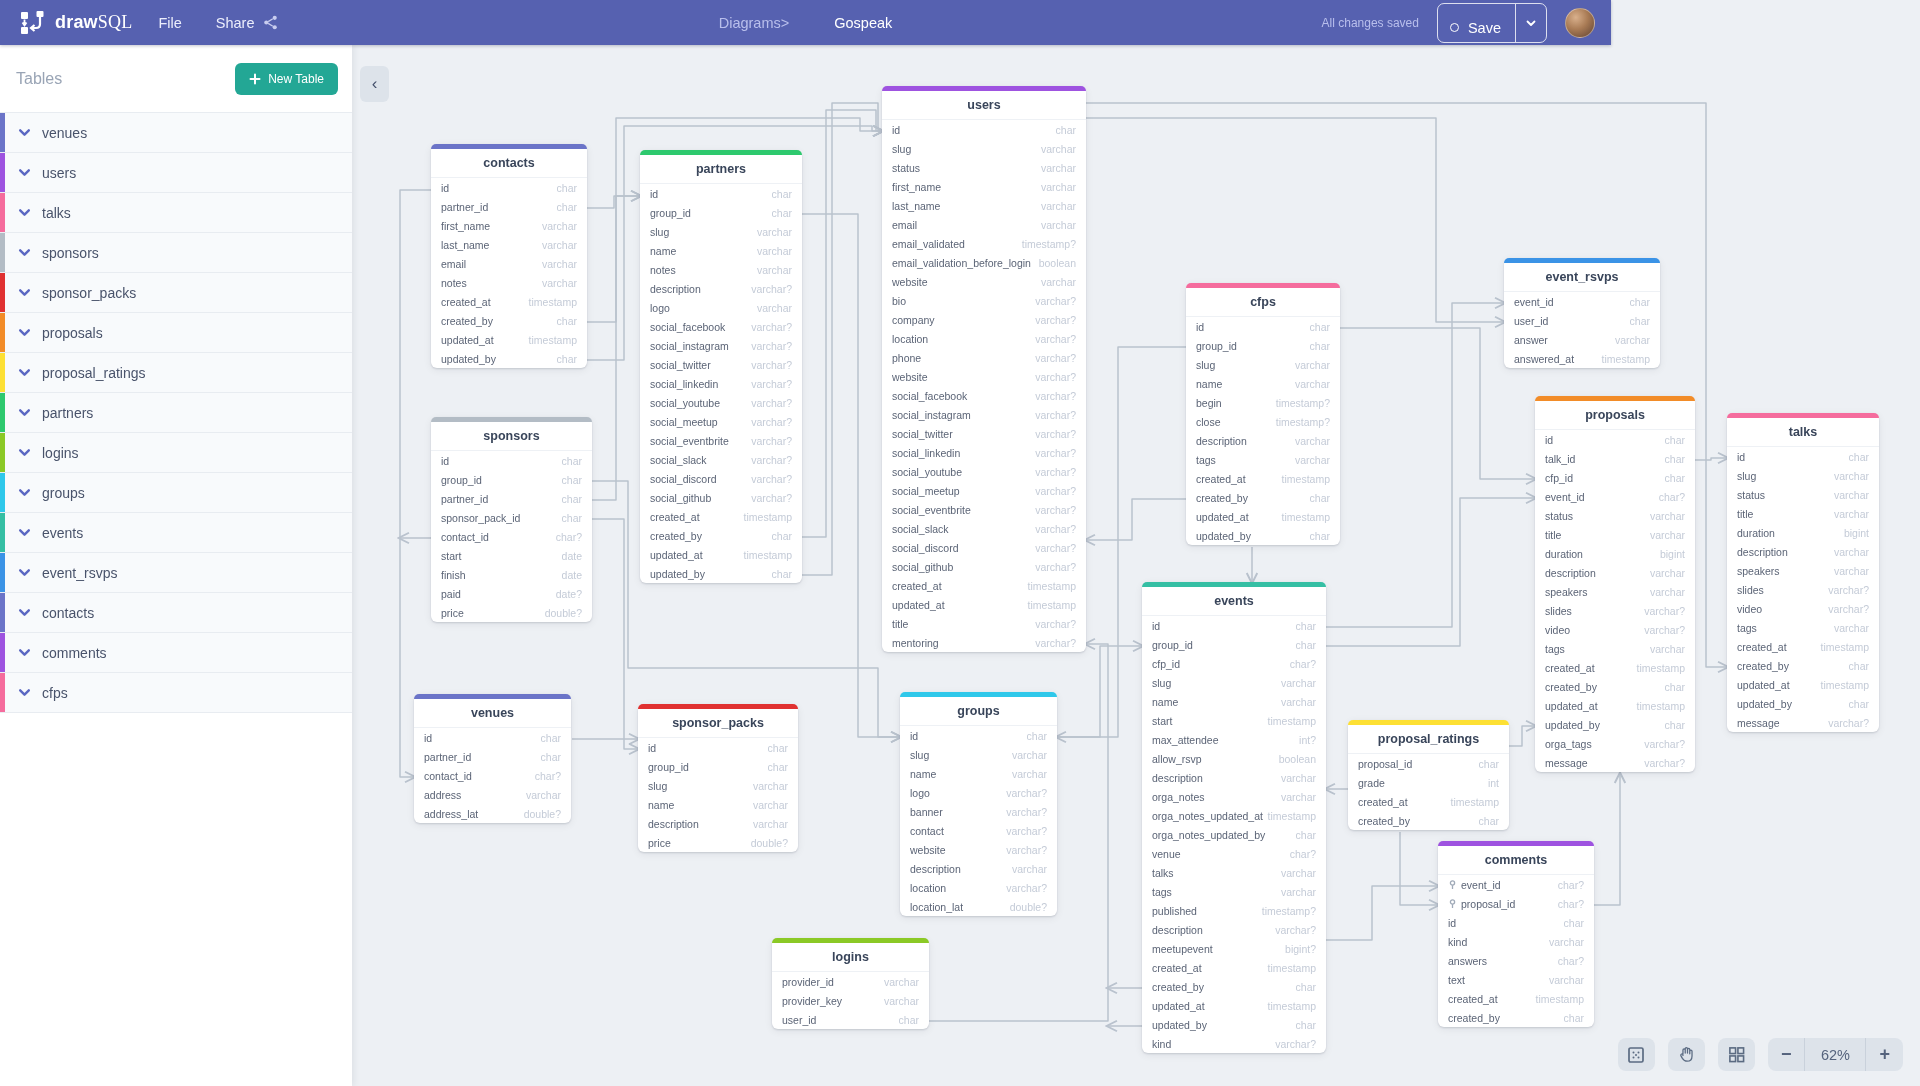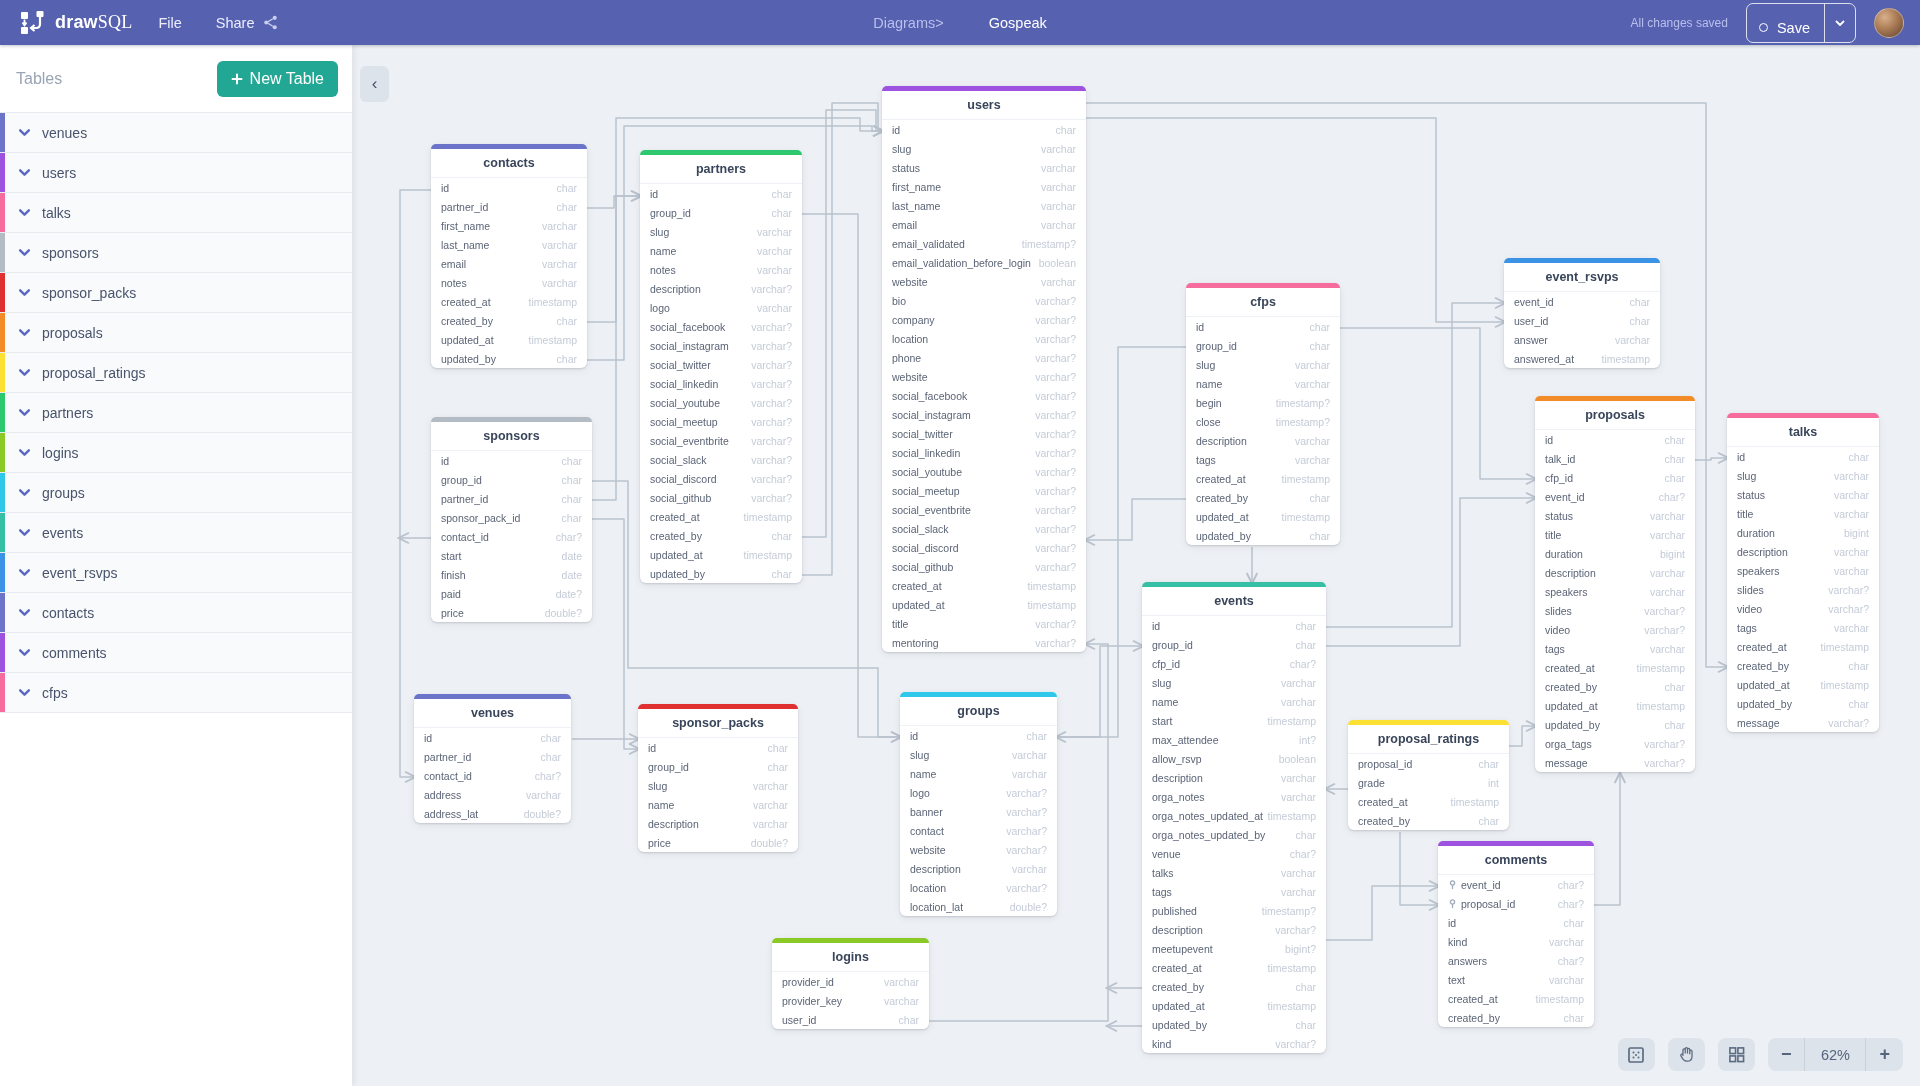--- a/index.html
+++ b/index.html
@@ -1,20 +1,20 @@
 <!DOCTYPE html>
 <html><head>
 <meta charset="utf-8">
 <style>
   * { margin:0; padding:0; box-sizing:border-box; }
   html,body { width:1920px; height:1086px; overflow:hidden; }
   body { font-family:"Liberation Sans", sans-serif; position:relative; background:#edf0f4; }
 
   
-  .topbar { position:absolute; left:0; top:0; width:1920px; height:45px; background:#5661b0;
+  .topbar { position:absolute; left:0; top:0; width:1611px; height:45px; background:#5661b0;
             display:flex; align-items:center; z-index:30; box-shadow:0 1px 3px rgba(20,25,60,.25);text-align:right; }
   .brand { display:flex; align-items:center; gap:10px; padding:0 26px 0 18px; }
   .brand-name { color:#fff; font-size:18px; letter-spacing:.2px; }
   .brand-name .b1 { font-weight:700; }
   .brand-name .b2 { font-family:"Liberation Serif", serif; font-weight:400; }
   .top-menu { display:flex; align-items:center; gap:34px; color:#eceefc; font-size:14.5px; }
   .top-menu .mitem { display:flex; align-items:center; gap:8px; cursor:pointer; }
   .crumb { position:absolute; left:50%; transform:translateX(-50%); font-size:14.5px; color:#b9bfec; display:flex; align-items:center; }
   .crumb .cur { color:#ffffff;margin-left:45px; }
   .top-right { margin-left:auto; display:flex; align-items:center; gap:18px; padding-right:16px; }
@@ -23,21 +23,21 @@
   .save-main { display:flex; align-items:center; gap:9px; padding:16px 14px 6px 12px; font-size:14.5px; cursor:pointer; }
   .save-dot { width:9px; height:9px; border:1.5px solid #fff; border-radius:50%; display:inline-block; }
   .save-caret { display:flex; align-items:center; padding:0 9px; border-left:1px solid rgba(255,255,255,.8); cursor:pointer; }
   .avatar { width:30px; height:30px; border-radius:50%; background:radial-gradient(circle at 35% 30%, #d9b08c 0%, #a97b55 45%, #5d4030 100%); border:1px solid rgba(255,255,255,.4); cursor:pointer; }
 
   
   .sidebar { position:absolute; left:0; top:45px; width:352px; bottom:0; background:#ffffff; z-index:20;
              box-shadow:2px 0 6px rgba(35,45,70,.08); }
   .sidebar-head { height:67px; display:flex; align-items:center; justify-content:space-between; padding:0 14px 0 16px;gap:8px; }
   .sidebar-title { color:#99a4b5; font-size:16px; }
-  .new-table-btn { background:#23a795; color:#fff; border:none; border-radius:6px; font-size:16px;
+  .new-table-btn { background:#23a795; color:#fff; border:none; border-radius:6px; font-size:12px;
                    padding:9px 14px; display:flex; align-items:center; gap:7px; cursor:pointer; font-family:inherit; }
   .side-list { border-top:1px solid #e8ecf1; }
   .side-item { position:relative; height:40px; display:flex; align-items:center; gap:11px; padding-left:18px;
                background:#f8fafc; border-bottom:1px solid #e8ecf1; cursor:pointer; }
   .side-item .strip { position:absolute; left:0; top:0; bottom:0; width:5px; }
   .side-item .chev { width:13px; height:13px; }
   .side-label { color:#49536b; font-size:14px; }
 
   
   .canvas { position:absolute; left:352px; right:0; top:45px; bottom:0; background:#edf0f4; overflow:hidden; }

